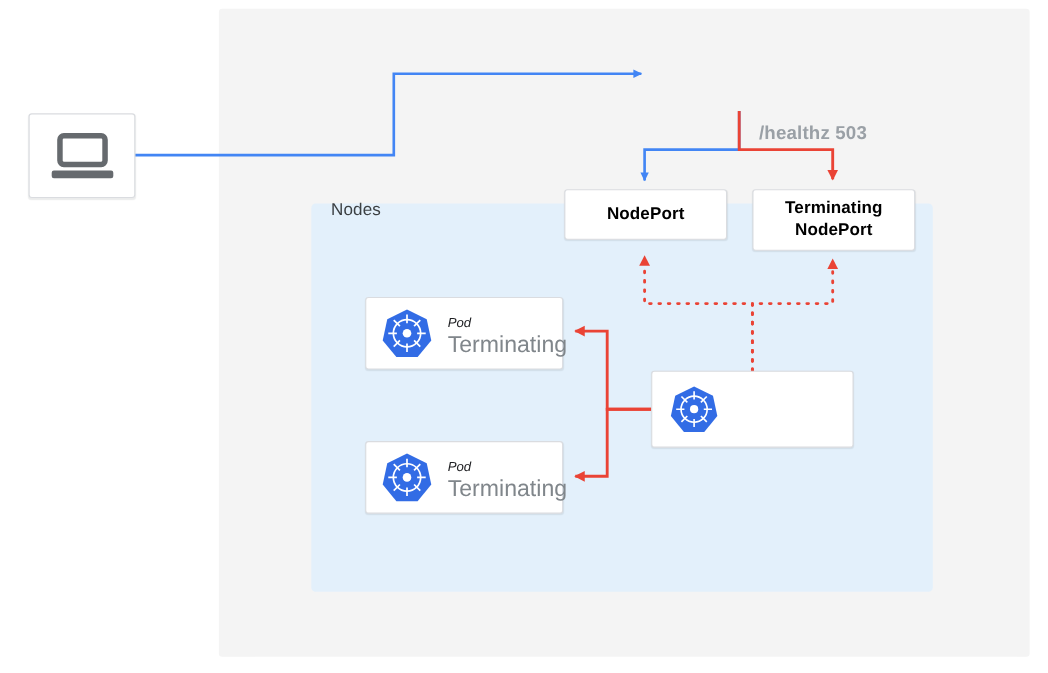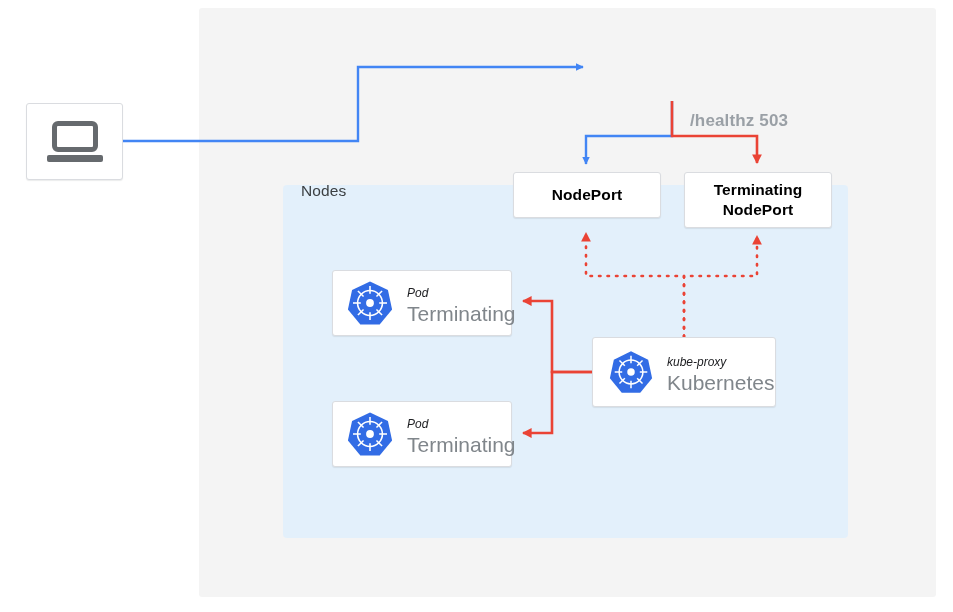--- a/index.html
+++ b/index.html
@@ -287,19 +287,15 @@
           <line x1="50" y1="70" x2="50" y2="87"></line>
           <line x1="13" y1="50" x2="30" y2="50"></line>
           <line x1="70" y1="50" x2="87" y2="50"></line>
           <line x1="23.8" y1="23.8" x2="36" y2="36"></line>
           <line x1="64" y1="64" x2="76.2" y2="76.2"></line>
           <line x1="76.2" y1="23.8" x2="64" y2="36"></line>
           <line x1="36" y1="64" x2="23.8" y2="76.2"></line>
         </g>
       </svg>
     </div>
-    <div class="entity-text">
-      <div class="entity-title">kube-proxy</div>
-      <div class="entity-sub">Kubernetes</div>
-    </div>
   </div>
 
 </div>
 
 </body></html>

